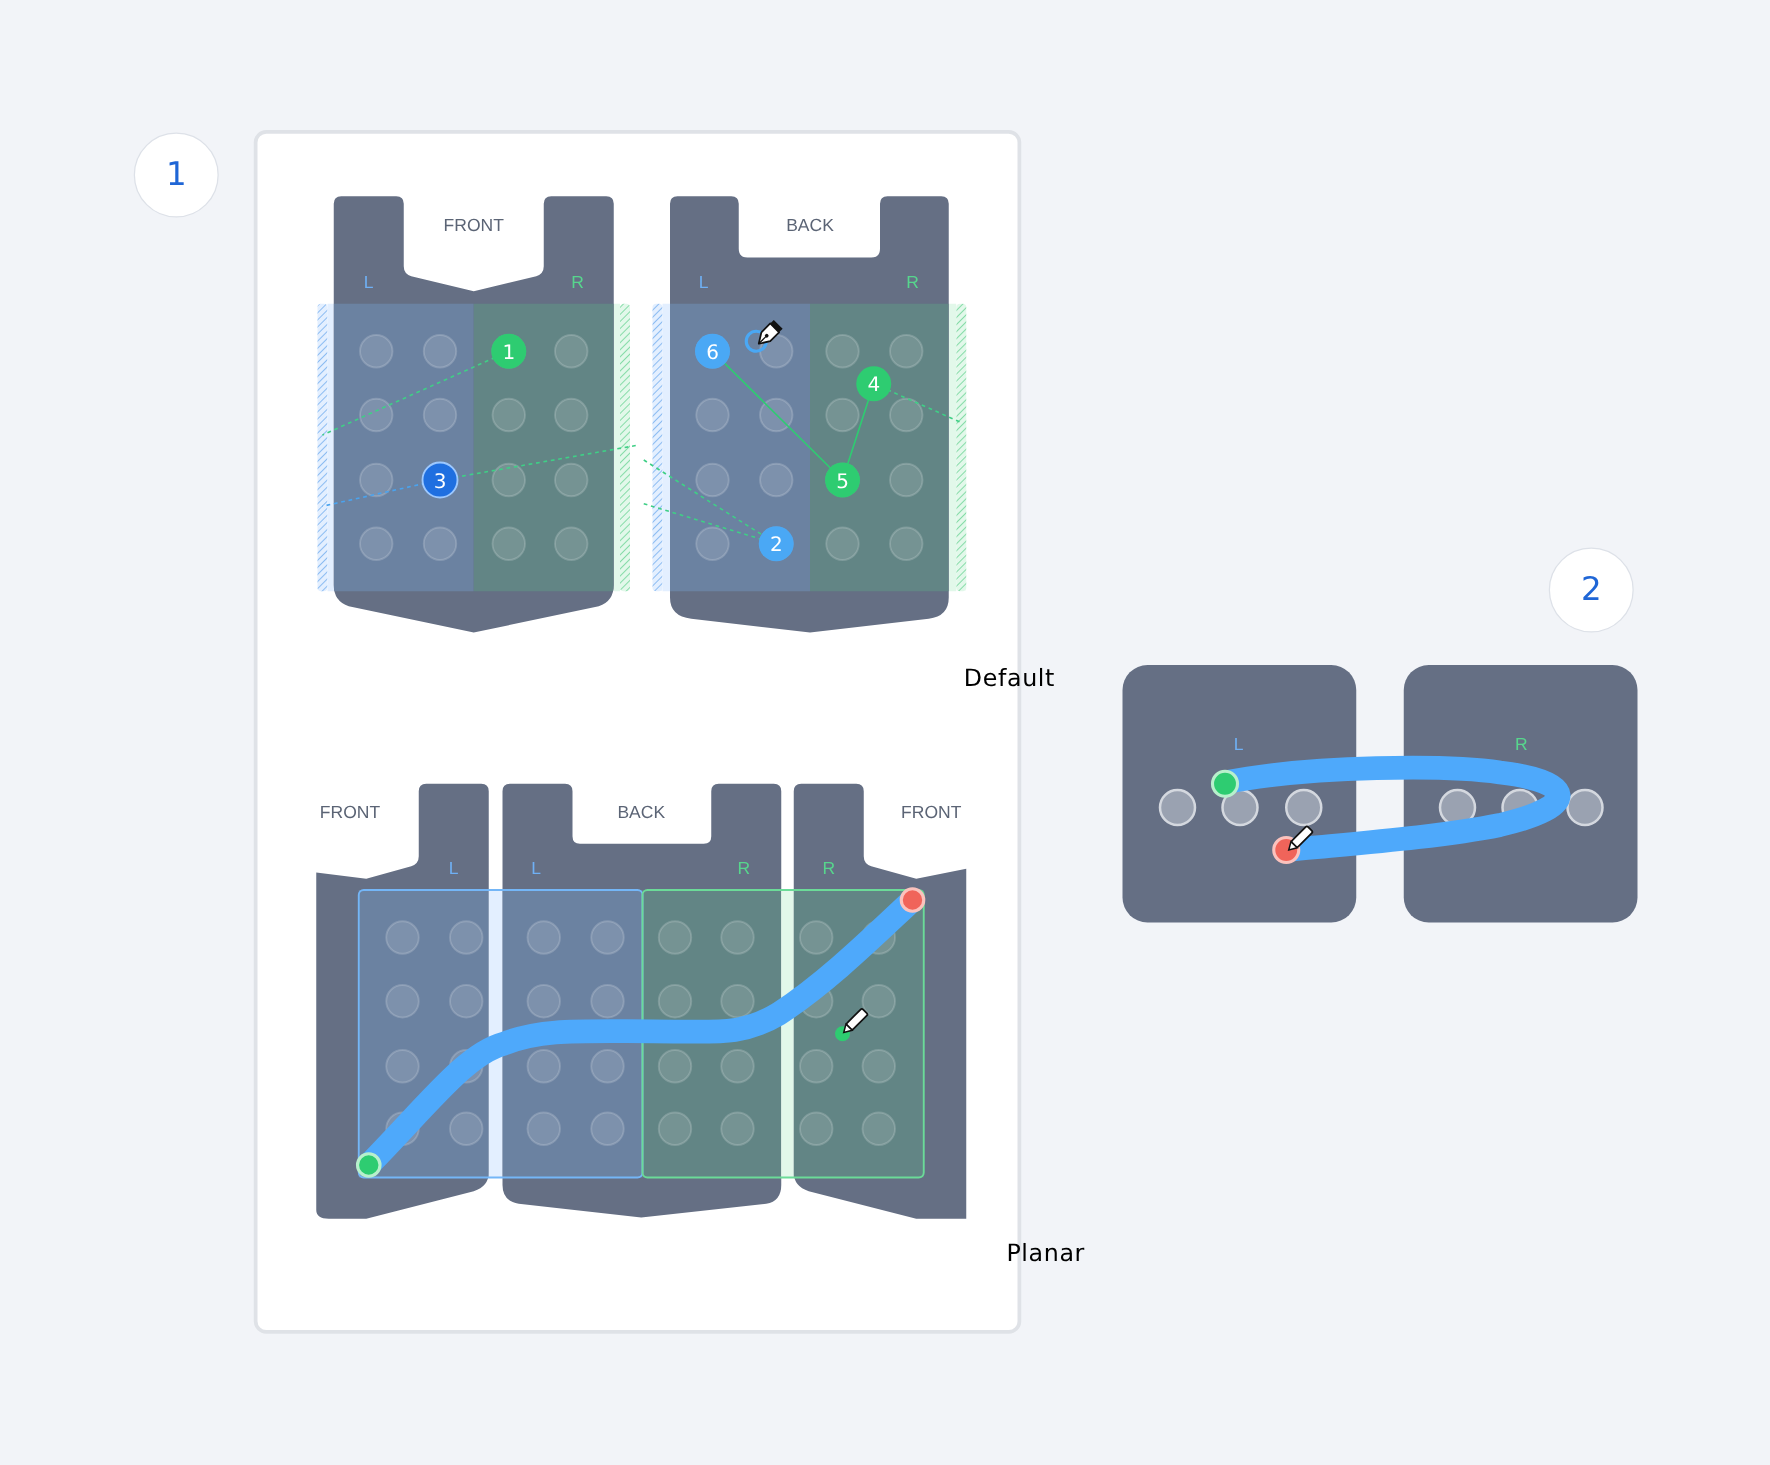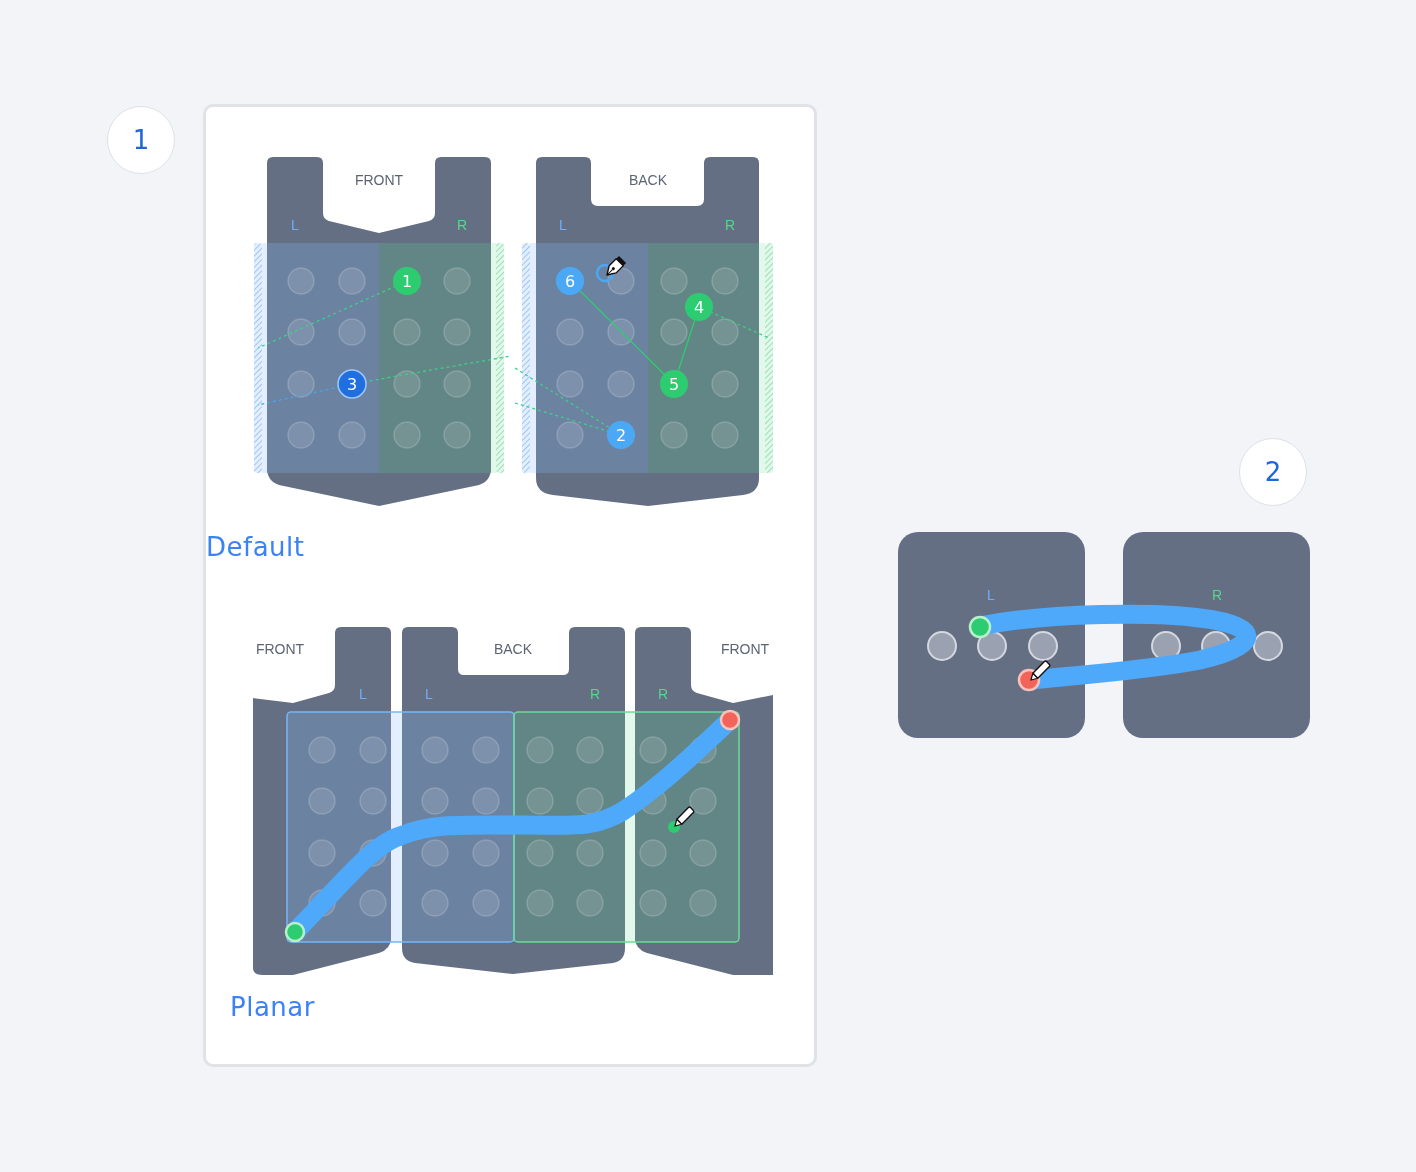--- a/index.html
+++ b/index.html
@@ -23,28 +23,29 @@
     font-size: 26px;
   }
   .card {
     position: absolute;
     left: 203px; top: 104px;
     width: 614px; height: 963px;
     background: #ffffff;
     border: 3px solid #dfe2e7;
     border-radius: 10px;
     box-sizing: border-box;
+    padding-left: 24px;
   }
   .caption {
     position: absolute;
     width: 614px;
-    text-align: left;
+    text-align: right;
     font-family: "DejaVu Sans", sans-serif;
-    font-size: 26px;
-    color: #3b82f6;
+    font-size: 19px;
+    color: #000000;
     letter-spacing: 0.5px;
   }
   svg { position: absolute; left: 0; top: 0; }
   .lbl { font-family: "Liberation Sans", sans-serif; font-size: 14px; }
   .num { font-family: "DejaVu Sans", sans-serif; font-size: 16px; fill: #ffffff; }
 </style>
 </head>
 <body>
 
 <div class="step-badge" style="left:107px; top:106px;">

